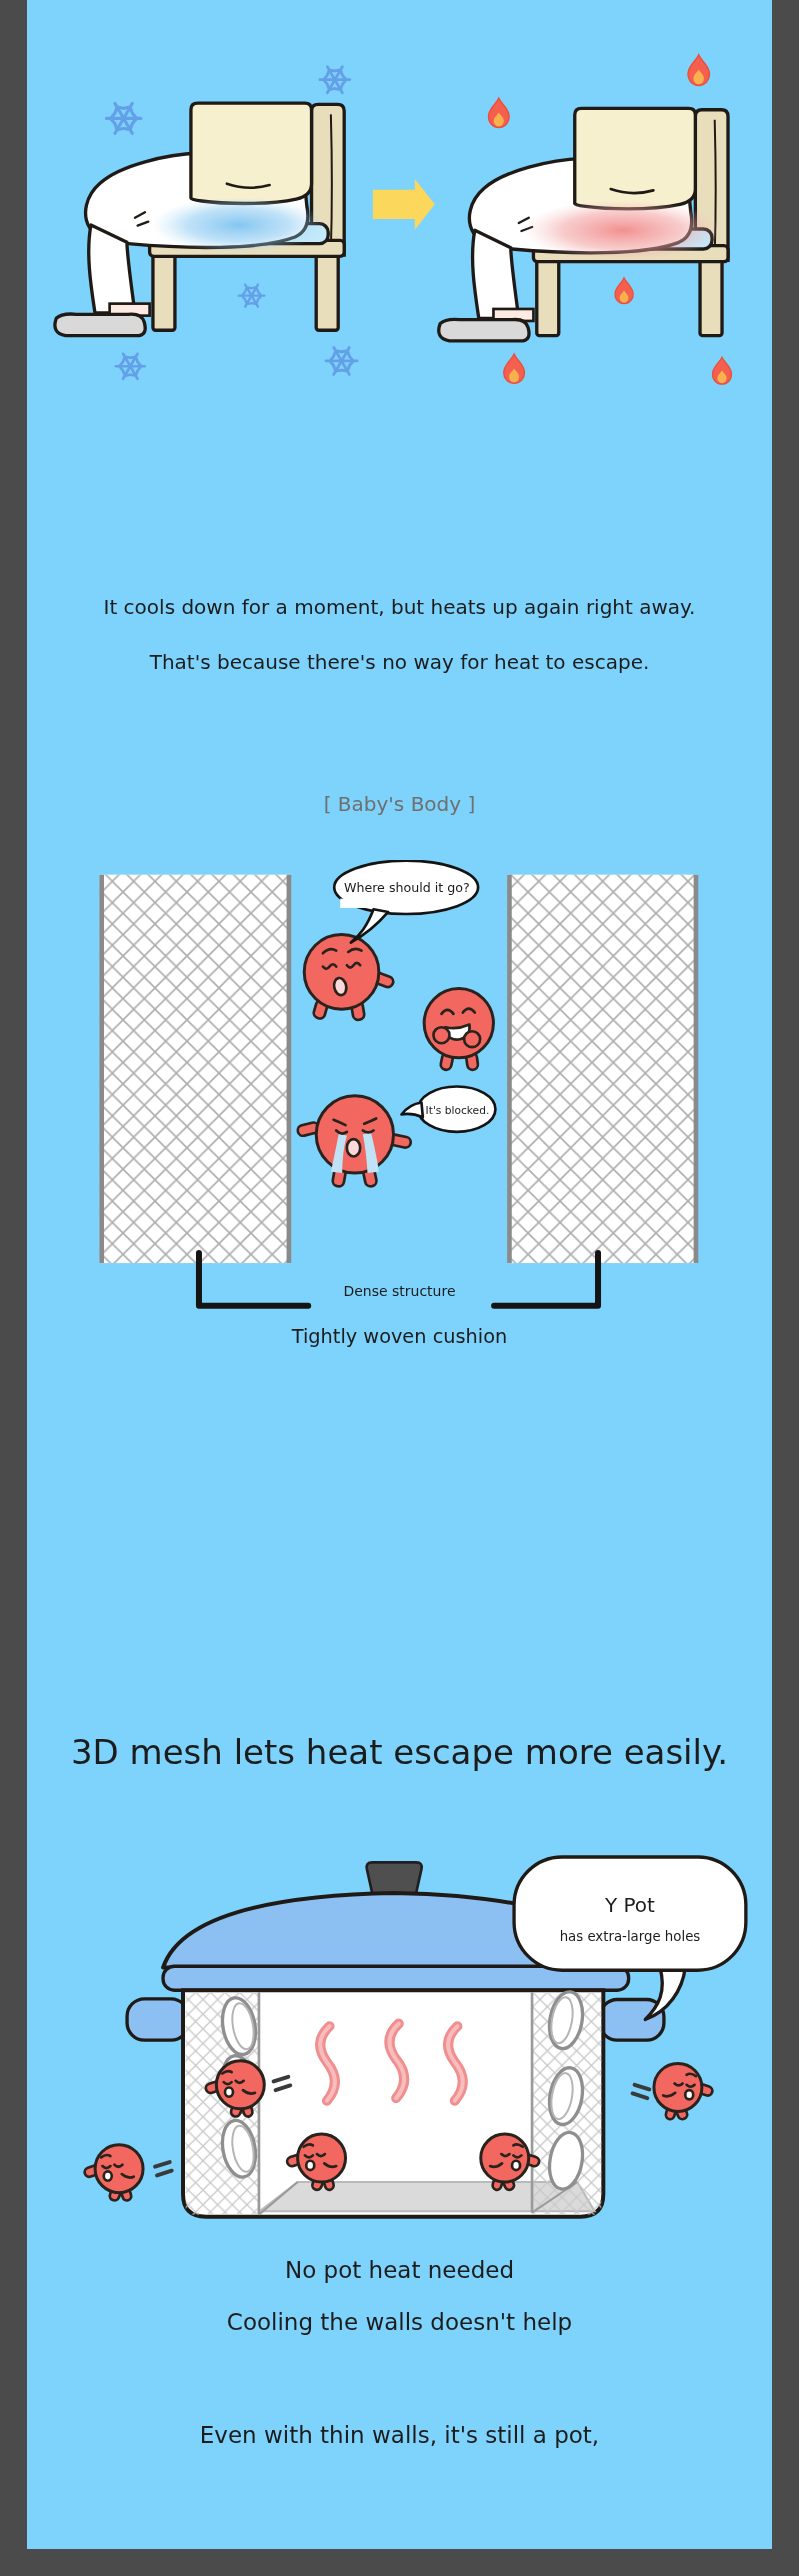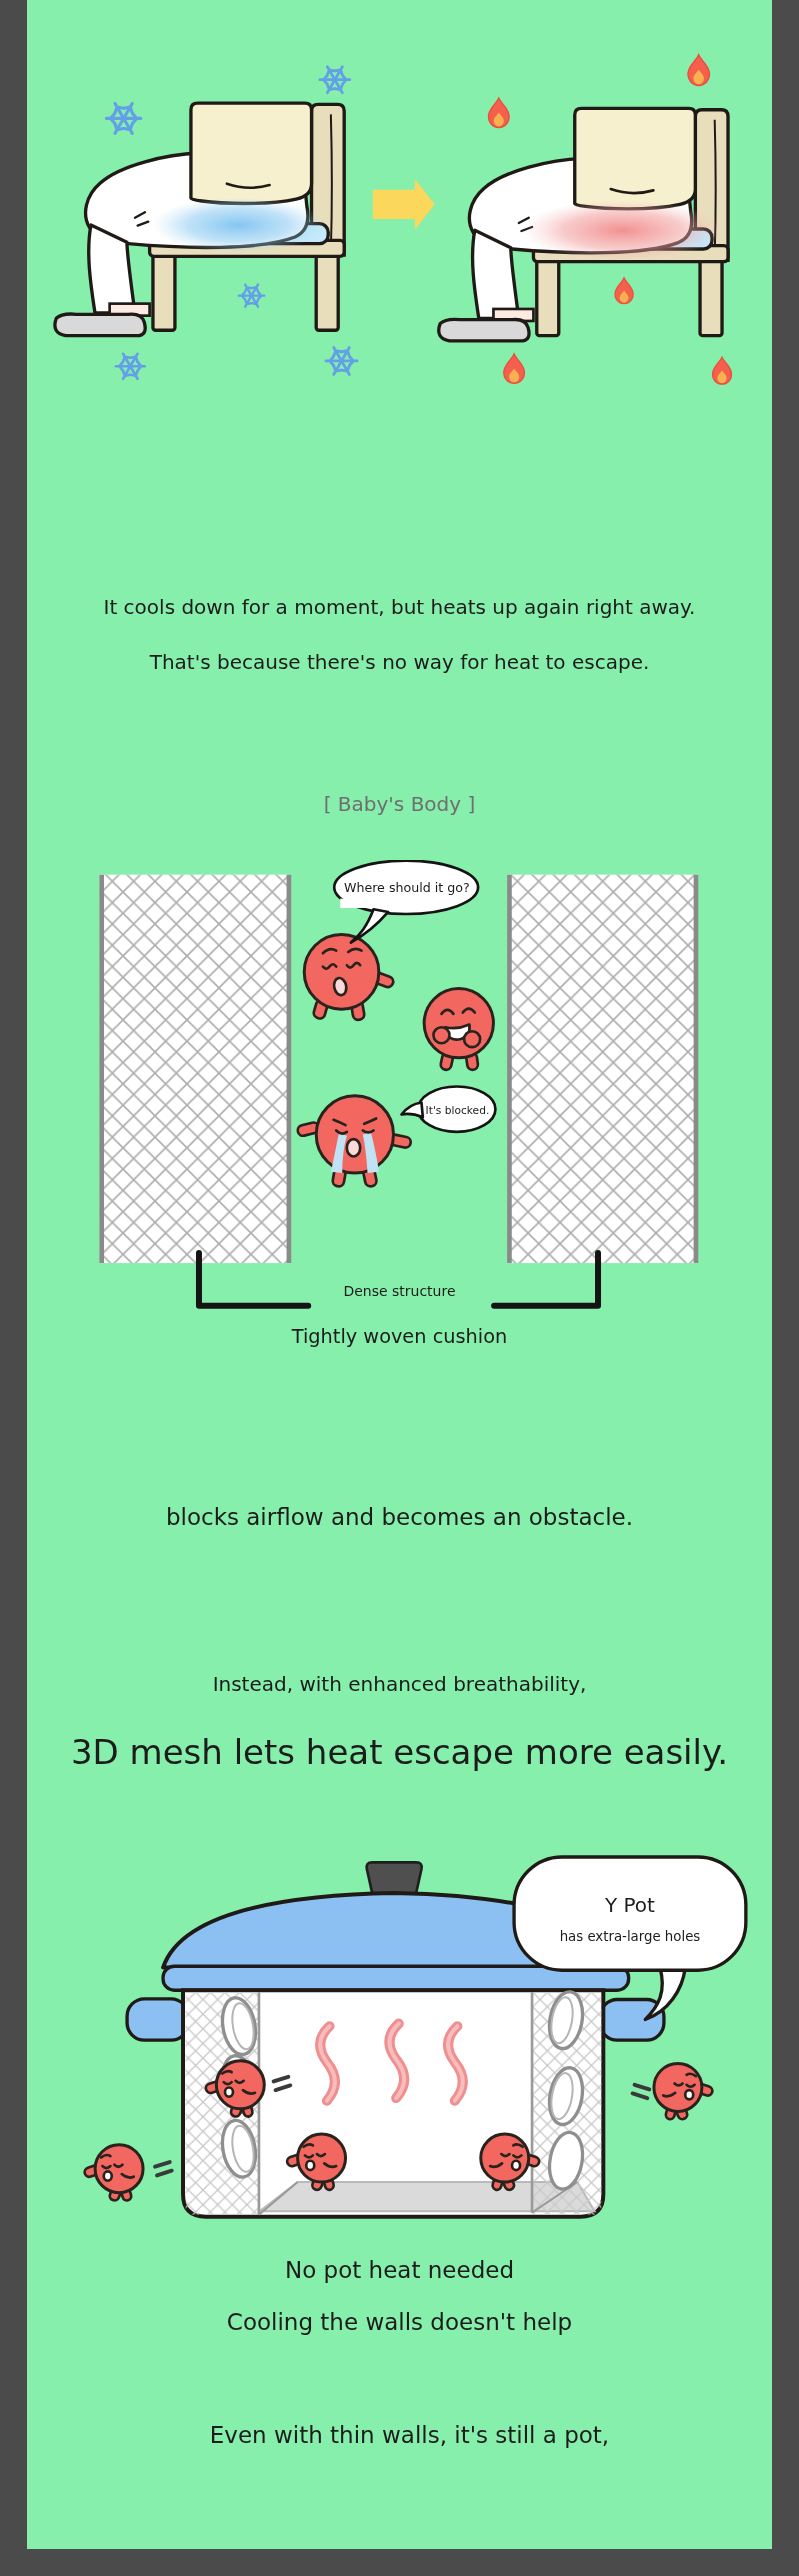--- a/index.html
+++ b/index.html
@@ -1,24 +1,24 @@
 <!DOCTYPE html>
 <html style="font-size:10.7px"><head>
 <meta charset="utf-8">
 <style>
   html,body{margin:0;padding:0;}
   .page{position:relative;width:800px;height:2576px;background:#4b4b4b;overflow:hidden;
         font-family:"DejaVu Sans",sans-serif;}
-  .content{position:absolute;left:27px;top:0;width:745px;height:2549px;background:#86efac;}
+  .content{position:absolute;left:27px;top:0;width:745px;height:2549px;background:#7dd3fc;}
   .illu{position:absolute;left:0;}
   .line{position:absolute;left:0;width:100%;text-align:center;color:#1c1c1c;
         font-family:"DejaVu Sans",sans-serif;white-space:nowrap;}
   .fs30{font-size:20px;}
   .fs34{font-size:23px;}
-  .fs35{font-size:23px;padding-left:10px;}
+  .fs35{font-size:23px;}
   .fs46{font-size:34px;}
   .gray{color:#6f6f6f;}
   svg text{font-family:"DejaVu Sans",sans-serif;fill:#1c1c1c;}
 </style>
 </head>
 <body>
 
 <div class="page">
  <div class="content">
 
@@ -161,23 +161,21 @@
     </g>
 
     <g stroke="#141414" stroke-width="9" fill="none" stroke-linecap="round" stroke-linejoin="round">
       <path d="M258,590 L258,669 L422,669"></path>
       <path d="M701,669 L857,669 L857,590"></path>
     </g>
     <text x="559" y="655" font-size="21" text-anchor="middle" fill="#262626">Dense structure</text>
     <text x="559" y="725" font-size="29" text-anchor="middle" fill="#141414">Tightly woven cushion</text>
   </svg>
 
-  <div class="line fs34" style="top:1504px">blocks airflow and becomes an obstacle.</div>
-
-  <div class="line fs30" style="top:1672px">Instead, with enhanced breathability,</div>
+
   <div class="line fs46" style="top:1732px">3D mesh lets heat escape more easily.</div>
 
   <svg class="illu" style="top:1853px" width="745" height="373" viewBox="0 0 1118 560">
     <defs>
       <pattern id="lat2" width="22" height="22" patternUnits="userSpaceOnUse">
         <path d="M0,22 L22,0 M0,0 L22,22" stroke="#c9c9c9" stroke-width="2" fill="none"></path>
       </pattern>
       <g id="runner">
         <rect x="-12" y="24" width="14" height="24" rx="7" fill="#f26860" stroke="#2a221d" stroke-width="4" transform="rotate(22 -5 36)"></rect>
         <rect x="4" y="26" width="13" height="22" rx="7" fill="#f26860" stroke="#2a221d" stroke-width="4" transform="rotate(-16 10 37)"></rect>

